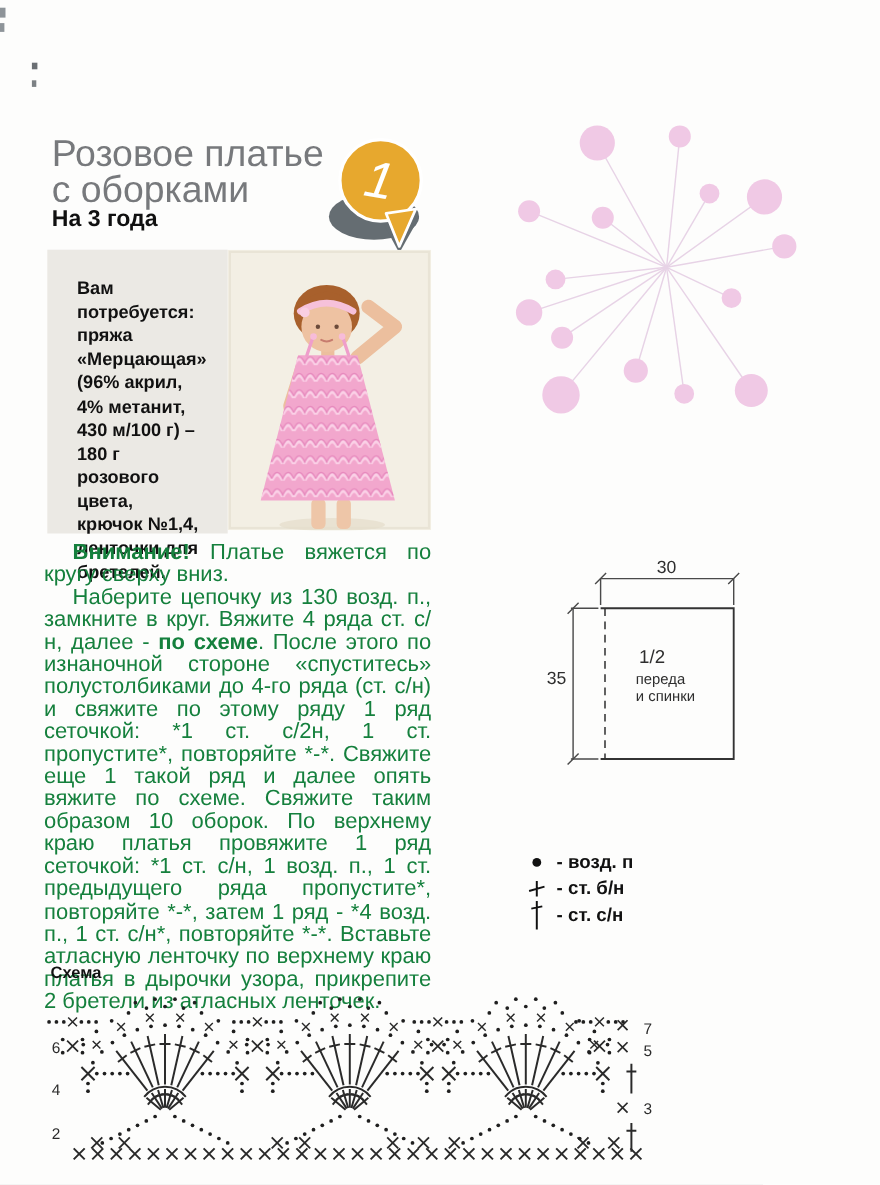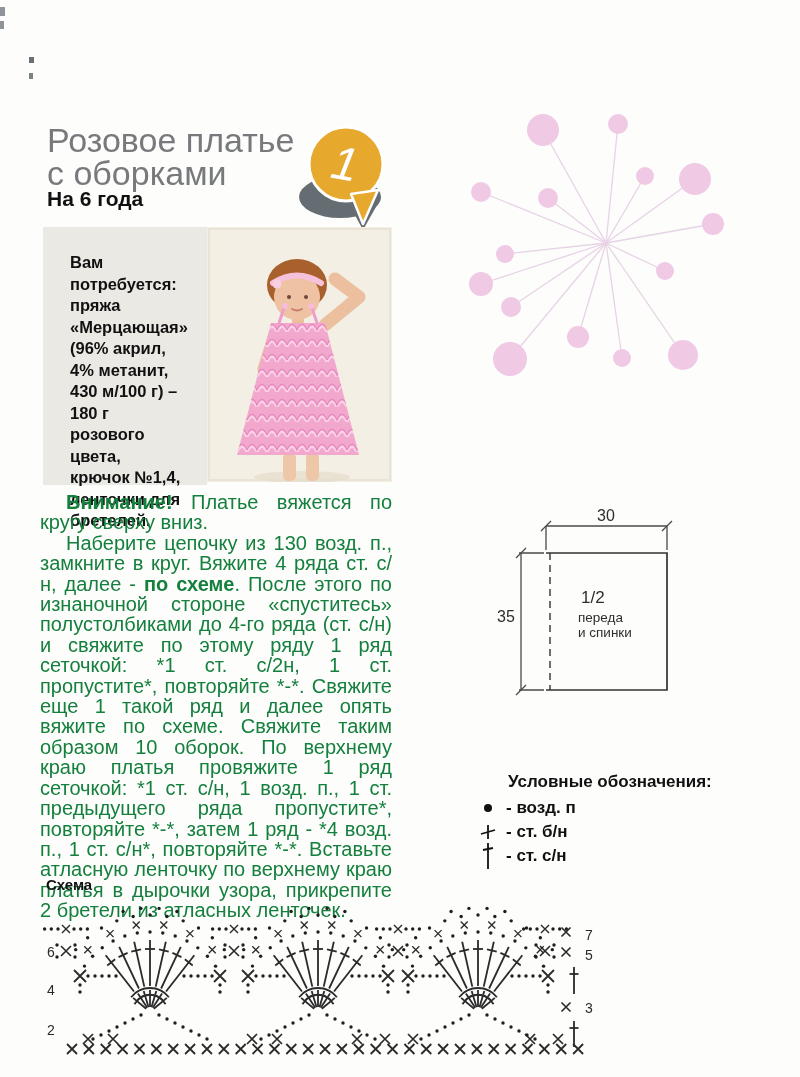--- a/index.html
+++ b/index.html
@@ -42,21 +42,21 @@
   <div class="speck" style="left:0;top:21px;width:4px;height:8px;"></div>
   <div class="speck" style="left:29px;top:57px;width:5px;height:6px;background:#6a6f73;"></div>
   <div class="speck" style="left:29px;top:73px;width:4px;height:6px;background:#7c8184;"></div>
 
 
   <div class="subtitle">
     <div>Розовое платье</div>
     <div>с оборками</div>
   </div>
 
-  <div class="age">На 6 года</div>
+  <div class="age">На 3 года</div>
 
   <svg class="badge" viewBox="0 0 105 112">
     <ellipse cx="47" cy="77" rx="41" ry="21" fill="#656d72"></ellipse>
     <path d="M56 84 L70 110 L88 78 Z" fill="#656d72"></path>
     <circle cx="53" cy="44" r="37" fill="#e7a82e" stroke="#ffffff" stroke-width="3"></circle>
     <path d="M58 74 L70 104 L85 70 Z" fill="#e7a82e" stroke="#ffffff" stroke-width="2.5" stroke-linejoin="round"></path>
     <text x="52" y="60" font-size="47" fill="#ffffff" text-anchor="middle" transform="rotate(10 53 44)">1</text>
   </svg>
 
   <svg id="starburst" class="starburst" viewBox="0 0 345 305">
@@ -146,21 +146,20 @@
       <path d="M70 53 L70 190" stroke-dasharray="7 5" stroke-width="1.4"></path>
     </g>
     <text x="126" y="21" font-size="16" text-anchor="middle">30</text>
     <text x="26" y="122" font-size="16" text-anchor="middle">35</text>
     <text x="101" y="103" font-size="17">1/2</text>
     <text x="98" y="122" font-size="13.5">переда</text>
     <text x="98" y="137" font-size="13.5">и спинки</text>
   </svg>
 
   <div class="legend">
-    <div class="legend-title">Условные обозначения:</div>
     <div class="legend-row">
       <span class="lsym">
         <svg width="12" height="12" viewBox="0 0 12 12">
             <circle cx="6" cy="6" r="4" fill="#111"></circle>
           </svg>
       </span>
       <span class="llab">- возд. п</span>
     </div>
     <div class="legend-row">
       <span class="lsym">

